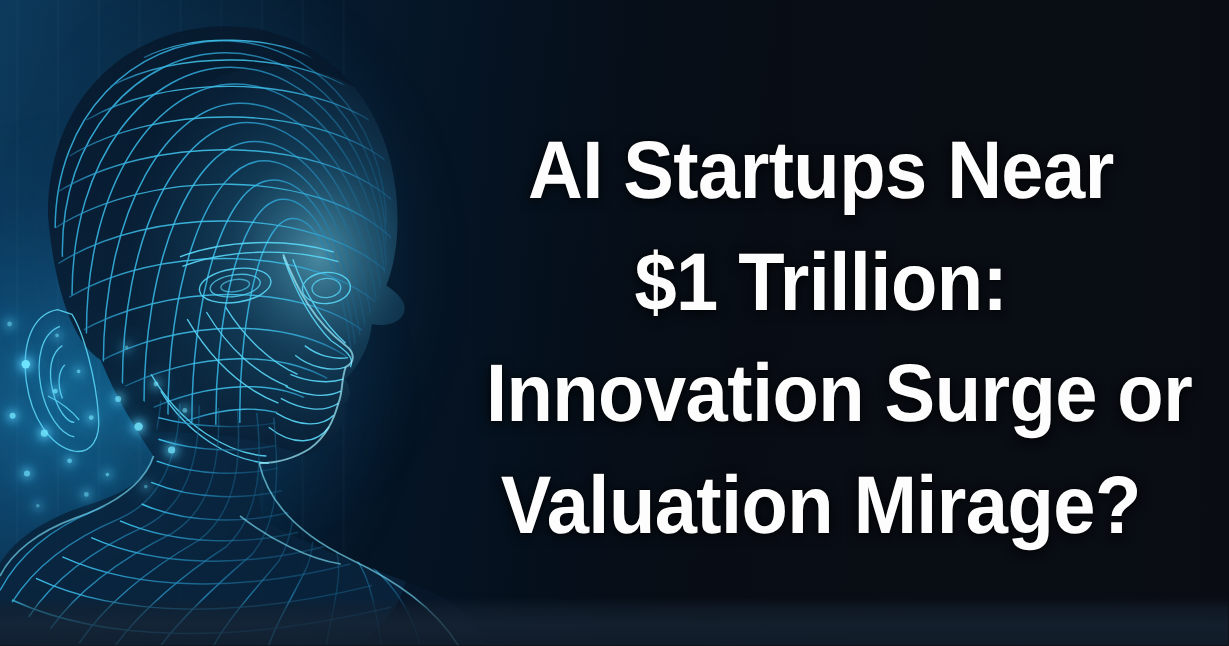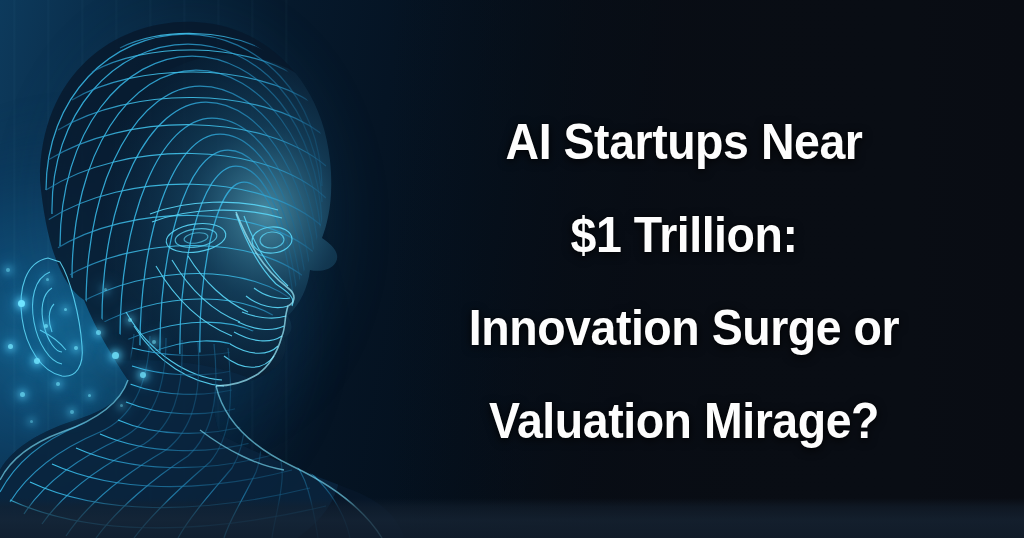--- a/index.html
+++ b/index.html
@@ -127,21 +127,21 @@
 
   
   .headline {
     position: absolute;
     left: 384px;
     top: 96px;
     width: 600px;
     text-align: center;
     color: #fdfdfd;
     font-weight: 700;
-    font-size: 50px;
+    font-size: 68px;
     line-height: 93px;
     letter-spacing: -0.5px;
     white-space: nowrap;
     text-shadow: 0 2px 10px rgba(0,0,0,0.85), 0 0 3px rgba(0,0,0,0.6);
   }
   .headline .ln { display: block; transform: scaleX(0.93); }
 </style>
 </head>
 <body>
 

